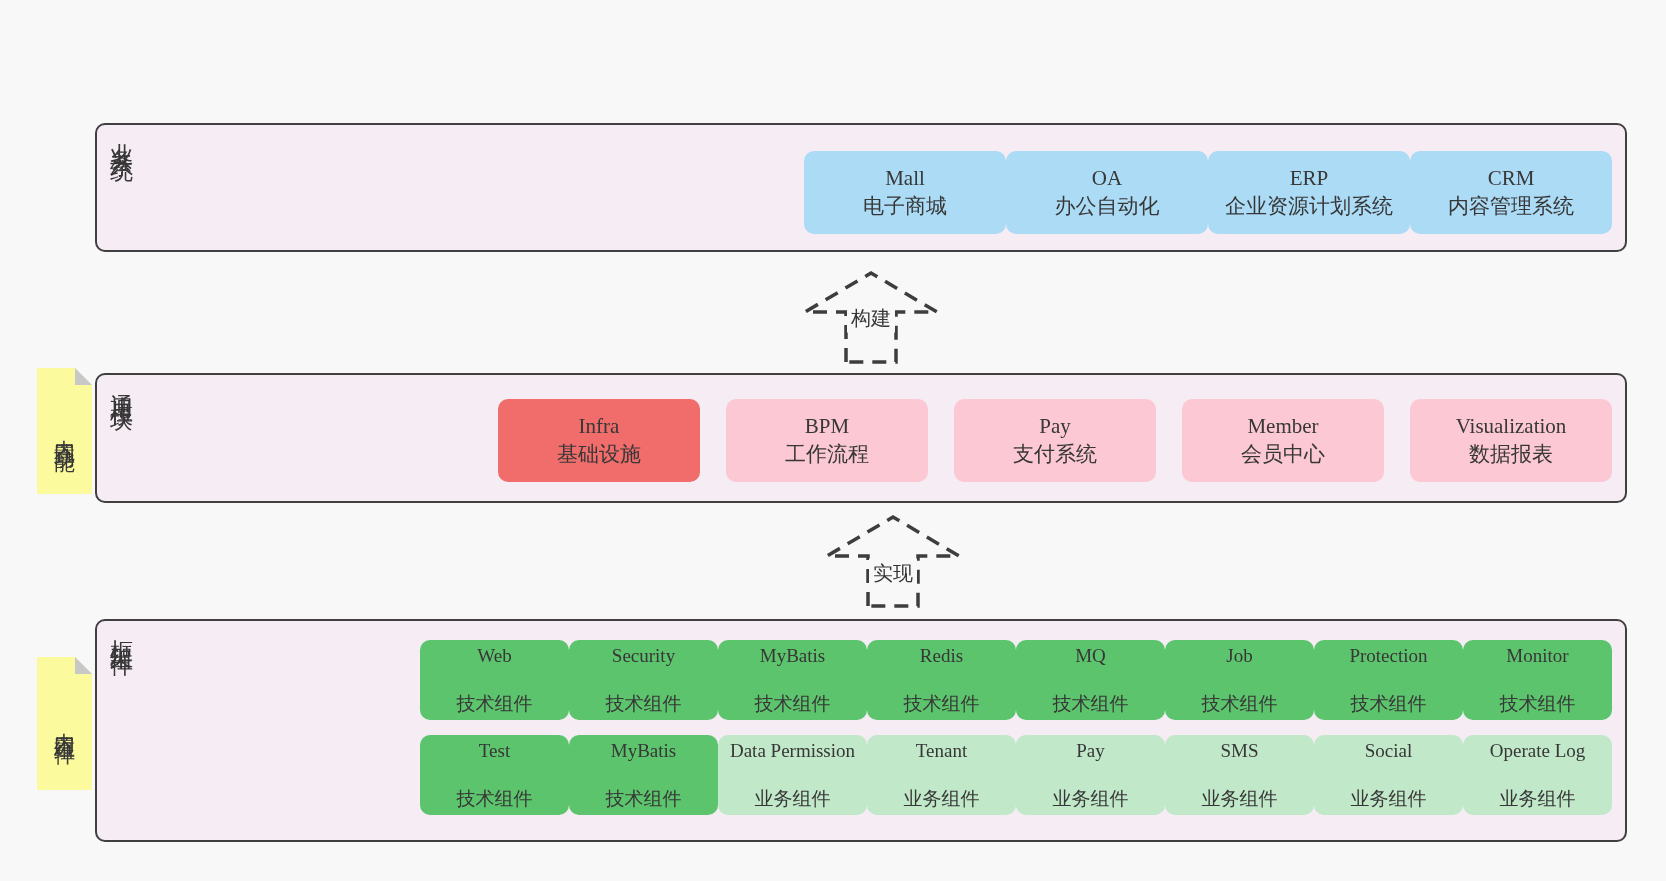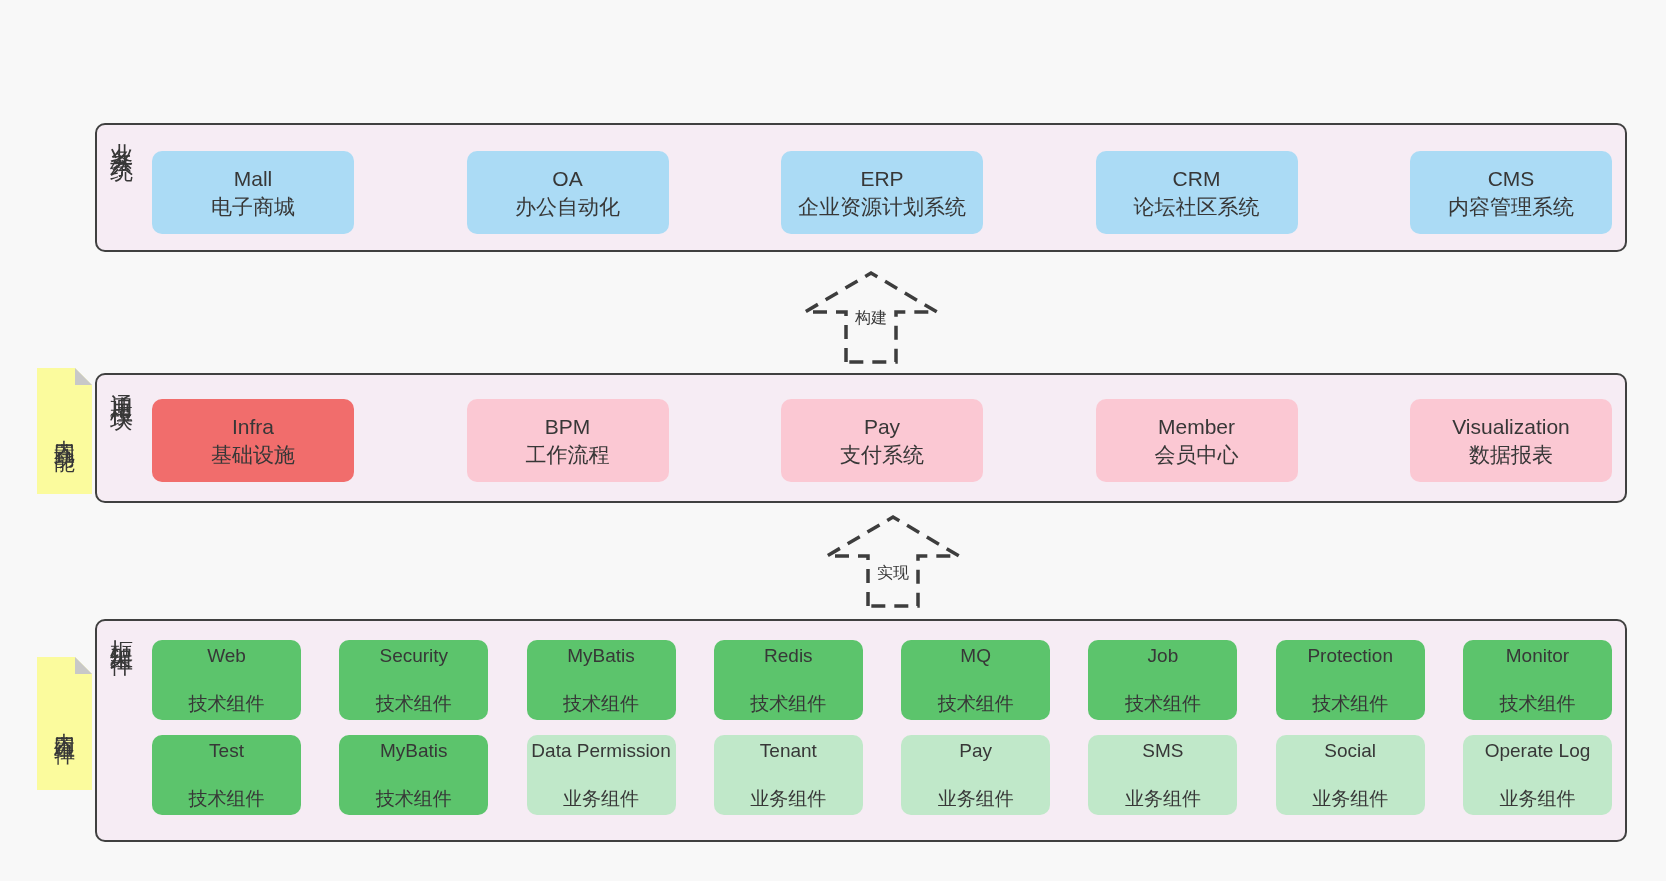--- a/index.html
+++ b/index.html
@@ -16,53 +16,53 @@
     border-radius:10px;box-sizing:border-box;
   }
   .band-label{
     position:absolute;left:10px;top:0;bottom:0;
     display:flex;align-items:center;
     writing-mode:vertical-rl;text-orientation:upright;
     font-size:23px;letter-spacing:5px;color:var(--text,#373737);
   }
   .boxes{
     position:absolute;left:55px;right:13px;
-    display:flex;justify-content:space-between;
+    display:flex;justify-content:flex-end;font-family:Liberation Serif, serif;
   }
   .box{
     box-sizing:border-box;border-radius:10px;
     display:flex;flex-direction:column;justify-content:center;align-items:center;
     text-align:center;line-height:1.32;
   }
   .box-wide{width:202px;height:83px;font-size:21px;}
   .box-small{width:149px;height:80px;font-size:19px;line-height:1.28;padding:2px;gap:24px;}
   .blue{background:var(--box-blue,#abdbf5);}
   .red{background:var(--box-red,#f16d6c);}
-  .pink{background:var(--box-pink,#fbc8d3);}
+  .pink{background:var(--box-pink,#fbc8d3);margin-left:26px;}
   .green{background:var(--box-green,#5cc46c);}
   .lightgreen{background:var(--box-lightgreen,#c0e8c9);}
   .sticky{
     position:absolute;left:37px;width:55px;
     background:var(--sticky-yellow,#fbfb9d);
     clip-path:polygon(0 0,calc(100% - 17px) 0,100% 17px,100% 100%,0 100%);
     display:flex;align-items:center;justify-content:center;
     writing-mode:vertical-rl;text-orientation:upright;
     font-size:21px;letter-spacing:4px;color:var(--text,#373737);
   }
   .sticky-fold{
     position:absolute;width:17px;height:17px;
     background:var(--sticky-fold,#c8c8c8);
     clip-path:polygon(0 0,100% 100%,0 100%);
   }
   .arrow{position:absolute;width:142px;height:100px;}
   .arrow svg{display:block;width:100%;height:100%;}
   .arrow-label{
     position:absolute;transform:translate(-50%,-50%);
     background:var(--page-bg,#f8f8f8);
-    padding:1px 4px;font-size:16px;color:var(--text,#373737);white-space:nowrap;
+    padding:1px 4px;font-size:20px;color:var(--text,#373737);white-space:nowrap;
   }
 </style>
 </head>
 <body>
 
 <div class="canvas">
 
   <div class="band" style="top:123px;height:129px;">
     <div class="band-label">业务系统</div>
     <div class="boxes" style="top:26px;">
@@ -73,24 +73,20 @@
       <div class="box box-wide blue">
         <div>OA</div>
         <div>办公自动化</div>
       </div>
       <div class="box box-wide blue">
         <div>ERP</div>
         <div>企业资源计划系统</div>
       </div>
       <div class="box box-wide blue">
         <div>CRM</div>
-        <div>论坛社区系统</div>
-      </div>
-      <div class="box box-wide blue">
-        <div>CMS</div>
         <div>内容管理系统</div>
       </div>
     </div>
   </div>
 
   <div class="arrow" style="left:800px;top:268px;">
     <svg viewBox="0 0 142 100">
       <polygon points="46,94 46,44 5,44 71,5 137,44 96,44 96,94" fill="none" stroke="#3d3d3d" stroke-width="3.5" stroke-dasharray="14 9"></polygon>
     </svg>
   </div>

